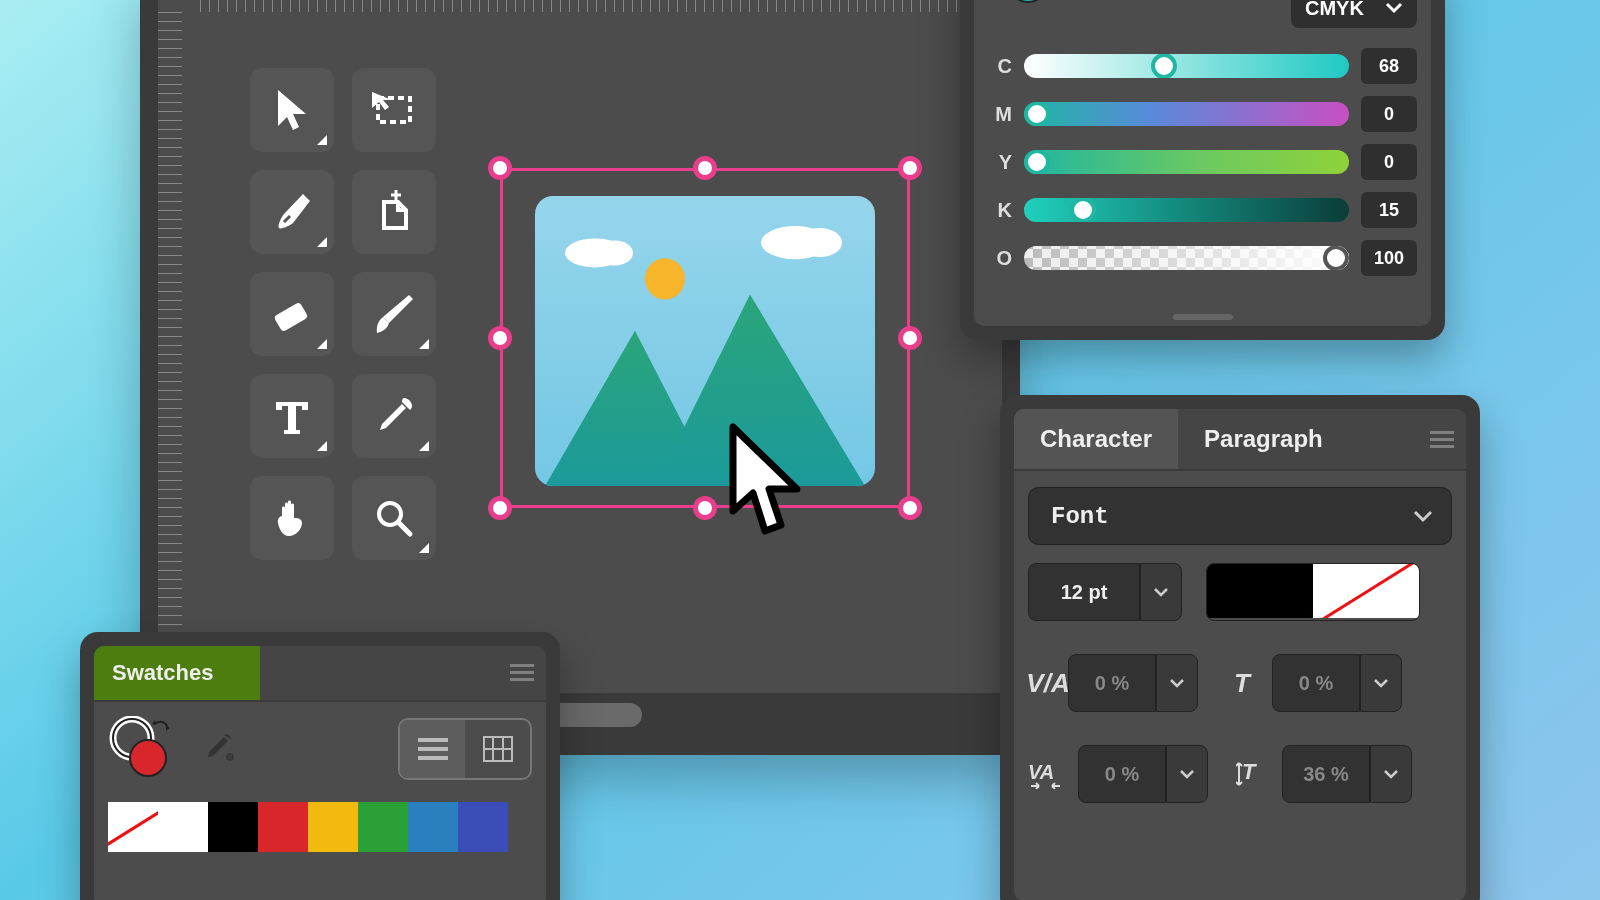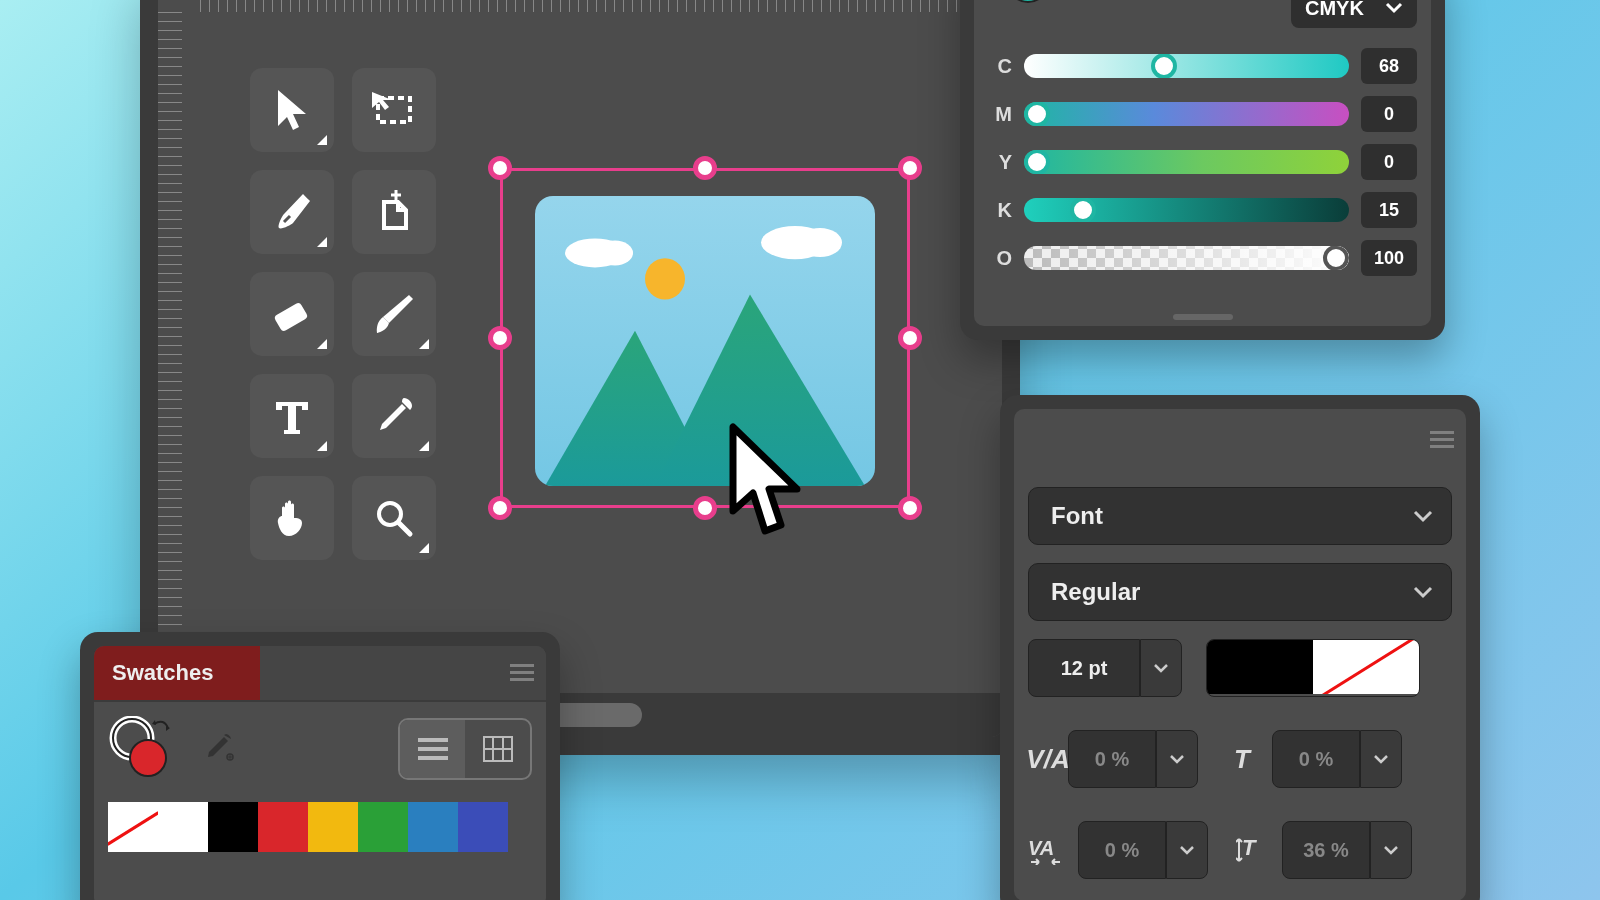--- a/index.html
+++ b/index.html
@@ -68,21 +68,21 @@
   .knob.gray{border-color:#555;}
   .valbox{width:56px;height:36px;border-radius:6px;background:#2f2f2f;color:#fff;display:flex;align-items:center;justify-content:center;font-size:18px;font-weight:600;}
   .cp-footer{position:absolute;left:50%;bottom:6px;width:60px;height:6px;margin-left:-30px;border-radius:3px;background:#666;}
 
   
   .sw-panel{
     position:absolute;left:80px;top:632px;width:480px;height:290px;
     background:#3a3a3a;border-radius:18px;box-shadow:0 20px 40px rgba(0,0,0,.3);
   }
   .sw-inner{position:absolute;inset:14px;background:#4c4c4c;border-radius:10px;}
-  .sw-tab{position:absolute;left:0;top:0;height:54px;width:148px;background:#7f1d1d;border-radius:10px 0 0 0;display:flex;align-items:center;padding-left:18px;color:#eee;font-size:22px;font-weight:600;}
+  .sw-tab{position:absolute;left:0;top:0;height:54px;width:148px;background:#4d7c0f;border-radius:10px 0 0 0;display:flex;align-items:center;padding-left:18px;color:#eee;font-size:22px;font-weight:600;}
   .sw-tabrow{position:absolute;left:0;right:0;top:0;height:54px;border-bottom:2px solid #3b3b3b;border-radius:10px 10px 0 0;background:#454545;}
   .sw-menu{position:absolute;right:12px;top:18px;display:flex;flex-direction:column;gap:4px;}
   .sw-menu span{width:24px;height:3px;background:#808080;display:block;}
   .sw-body{position:absolute;left:14px;right:14px;top:70px;bottom:14px;}
   .sw-ctrl{display:flex;align-items:center;gap:28px;margin-bottom:20px;}
   .sw-toggle{width:130px;height:58px;border-radius:10px;border:2px solid #777;display:flex;overflow:hidden;}
   .sw-toggle>div{flex:1;display:flex;align-items:center;justify-content:center;}
   .sw-toggle>div:first-child{background:#5d5d5d;}
   .swatches{display:flex;}
   .swatch{width:50px;height:50px;}
@@ -95,21 +95,21 @@
   .ch-inner{position:absolute;inset:14px;background:#4c4c4c;border-radius:10px;}
   .ch-tabs{position:absolute;left:0;right:0;top:0;height:60px;background:#454545;border-bottom:2px solid #3b3b3b;border-radius:10px 10px 0 0;display:flex;}
   .ch-tab{height:100%;display:flex;align-items:center;padding:0 26px;color:#eee;font-size:24px;font-weight:600;}
   .ch-tab.active{background:#545454;border-radius:10px 0 0 0;}
   .ch-menu{position:absolute;right:12px;top:22px;display:flex;flex-direction:column;gap:4px;}
   .ch-menu span{width:24px;height:3px;background:#808080;display:block;}
   .ch-body{position:absolute;left:14px;right:14px;top:78px;}
   .dd{
     height:56px;border-radius:10px;background:#323232;border:1px solid #222;
     display:flex;align-items:center;color:#eee;font-size:24px;font-weight:600;
-    padding:0 22px;margin-bottom:18px;position:relative;cursor:pointer;
+    padding:0 22px;margin-bottom:18px;position:relative;cursor:pointer;font-family:Liberation Mono, monospace;
   }
   .dd .chev{position:absolute;right:18px;}
   .row2{display:flex;gap:24px;margin-bottom:33px;}
   .field{display:flex;align-items:center;}
   .field .box{height:56px;border-radius:8px 0 0 8px;background:#323232;border:1px solid #222;display:flex;align-items:center;justify-content:center;color:#888;font-size:20px;font-weight:700;min-width:86px;}
   .field .step{width:40px;height:56px;border-radius:0 8px 8px 0;background:#3a3a3a;border:1px solid #222;display:flex;align-items:center;justify-content:center;}
   .colorbox{width:106px;height:54px;}
   .split{display:flex;border-radius:8px;overflow:hidden;border:1px solid #222;}
   .glyph{color:#ddd;font-size:26px;font-weight:700;font-style:italic;width:40px;display:flex;align-items:center;justify-content:center;}
   .glyph.small{font-size:22px;}
@@ -365,37 +365,37 @@
         <div class="swatch" style="background:#2aa037"></div>
         <div class="swatch" style="background:#2a7fbf"></div>
         <div class="swatch" style="background:#3b4db8"></div>
       </div>
     </div>
   </div>
 </div>
 
 <div class="char-panel">
   <div class="ch-inner">
+    <div class="ch-tabs">
+      <div class="ch-tab active">
+          <span>Character</span>
+        </div>
+      <div class="ch-tab">
+          <span>Paragraph</span>
+        </div>
+    </div>
     <div class="ch-menu">
         <span></span>
         <span></span>
         <span></span>
       </div>
 
     <div class="ch-body">
       <div class="dd">
         <span>Font</span>
-        <span class="chev">
-            <svg width="20" height="14">
-              <path d="M2 3 L10 11 L18 3" stroke="#ccc" stroke-width="3" fill="none"></path>
-            </svg>
-          </span>
-      </div>
-      <div class="dd">
-        <span>Regular</span>
         <span class="chev">
             <svg width="20" height="14">
               <path d="M2 3 L10 11 L18 3" stroke="#ccc" stroke-width="3" fill="none"></path>
             </svg>
           </span>
       </div>
 
       <div class="row2">
         <div class="field">
           <div class="box" style="min-width:110px;color:#eee">12 pt</div>

